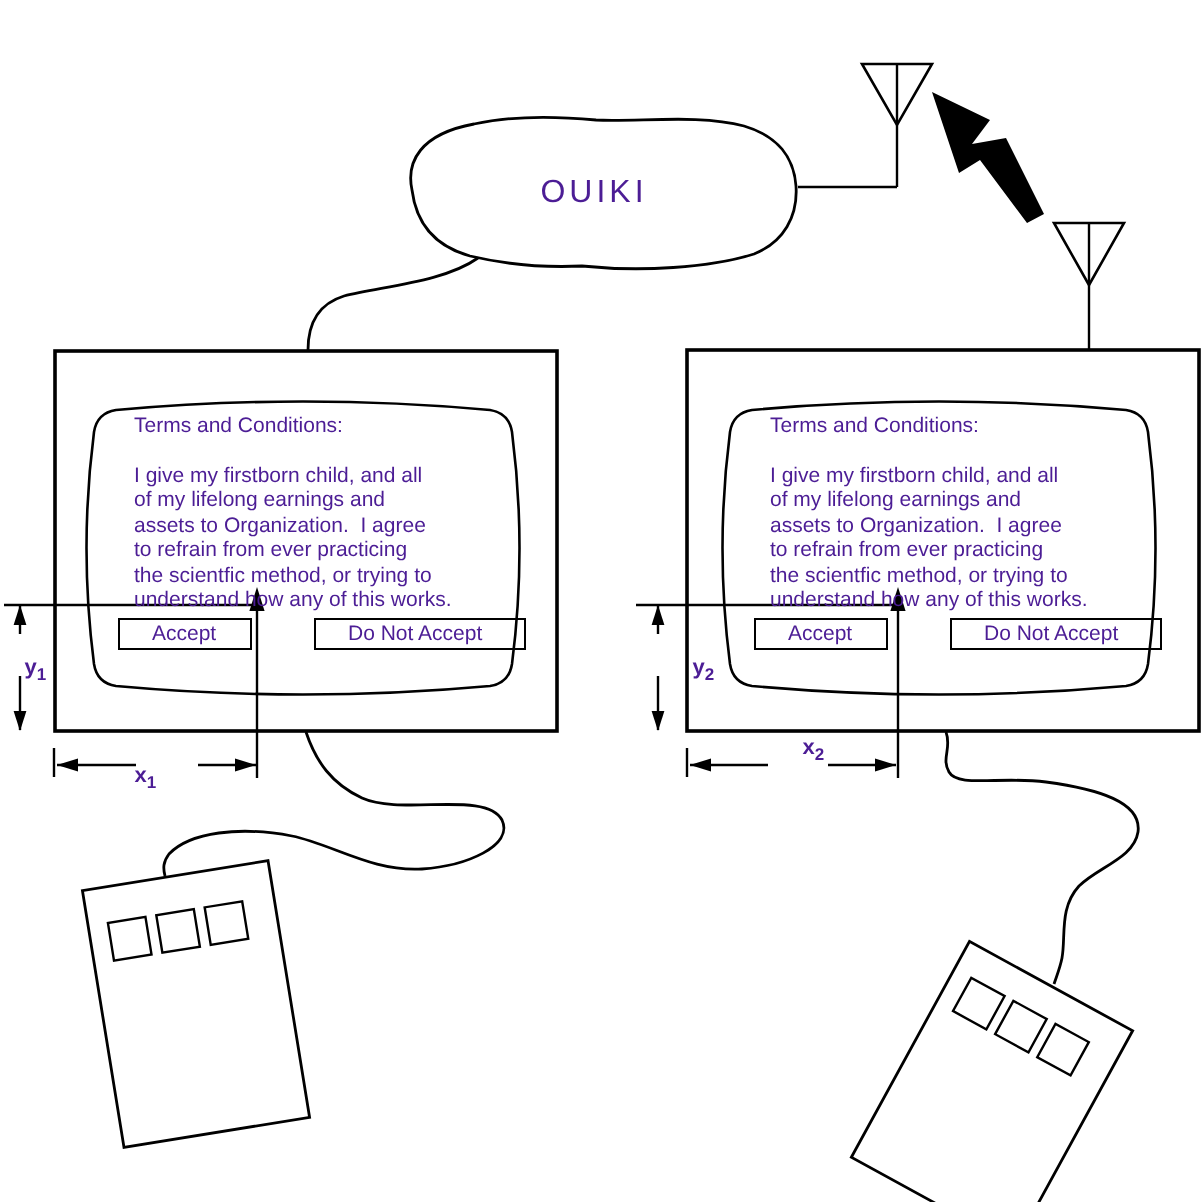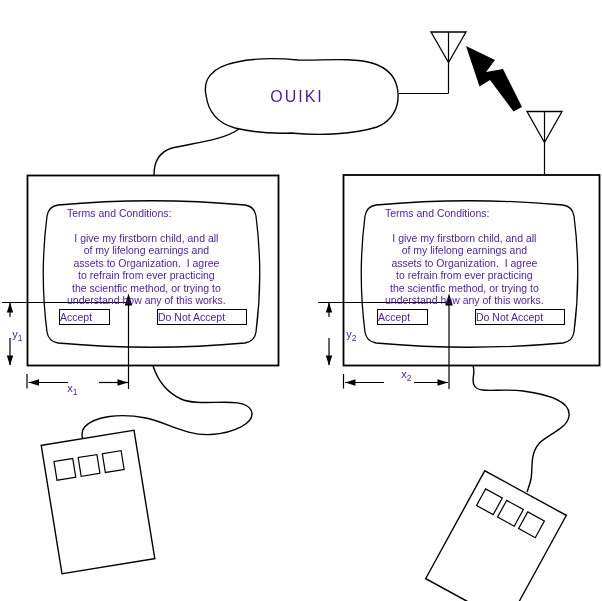--- a/index.html
+++ b/index.html
@@ -5,26 +5,26 @@
   html,body{margin:0;padding:0;background:#fff;}
   .stage{
     position:relative;width:602px;height:601px;background:#fff;
     font-family:"Liberation Sans",sans-serif;color:#4c1d95;overflow:hidden;margin-top:31px;
   }
   .abs{position:absolute;}
   svg.layer{position:absolute;left:0;top:0;pointer-events:none;}
   .cloud-label{left:252px;top:57px;width:90px;text-align:center;font-size:16px;letter-spacing:2px;}
   .crt-title{font-size:10.5px;white-space:pre;}
   .crt-body{font-size:10.5px;line-height:12.4px;}
-  .crt-line{white-space:pre;text-align:center;}
+  .crt-line{white-space:pre;}
   .crt-btn{
     height:14px;border:1.5px solid #000;font-size:10.5px;line-height:14px;
-    padding:0 0 0 0;background:transparent;white-space:pre;
+    padding:0 0 0 16px;background:transparent;white-space:pre;
   }
-  .dim{font-size:11px;white-space:pre;}
+  .dim{font-size:11px;white-space:pre;font-weight:bold;}
   .dim .sub{font-size:8.5px;position:relative;top:3px;}
 </style>
 </head>
 <body>
 
 <div class="stage">
 
   <svg class="layer" width="602" height="601" viewBox="0 0 602 601">
     <g fill="none" stroke="#000" stroke-width="1.4">
 

